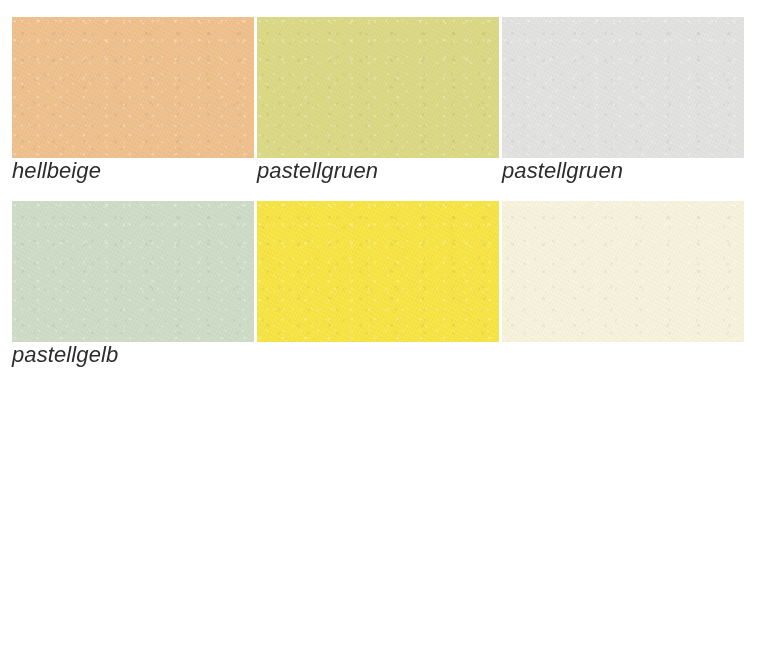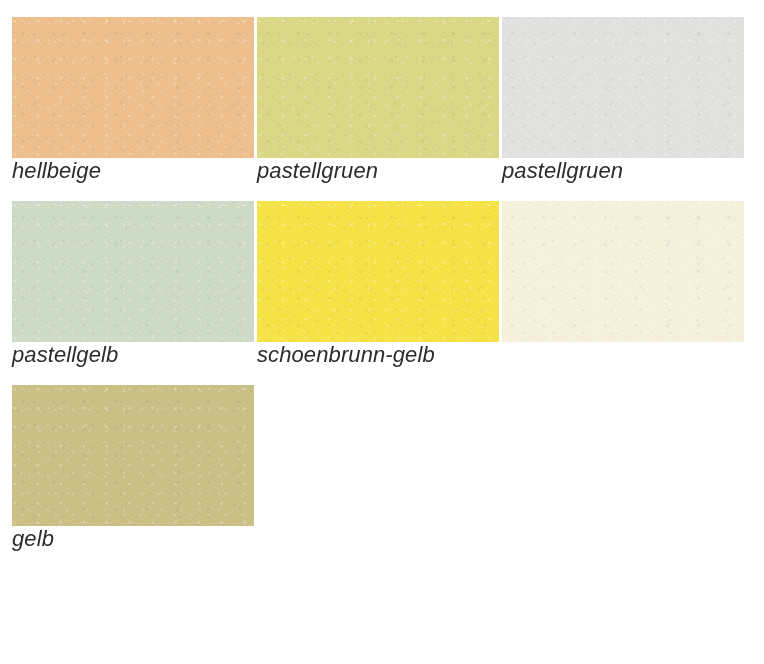--- a/index.html
+++ b/index.html
@@ -101,25 +101,20 @@
     <span class="swatch-label">pastellgruen</span>
   </div>
 
   <div class="swatch-cell">
     <div class="swatch-chip" style="background-color: rgb(206, 220, 198);"></div>
     <span class="swatch-label">pastellgelb</span>
   </div>
 
   <div class="swatch-cell">
     <div class="swatch-chip" style="background-color: rgb(247, 228, 68);"></div>
-    <span class="swatch-label">schoenbrunn-gelb</span>
   </div>
 
   <div class="swatch-cell">
     <div class="swatch-chip" style="background-color: rgb(247, 242, 220);"></div>
   </div>
 
-  <div class="swatch-cell">
-    <div class="swatch-chip" style="background-color: rgb(203, 192, 131);"></div>
-    <span class="swatch-label">gelb</span>
-  </div>
 
 </div>
 
 </body></html>

